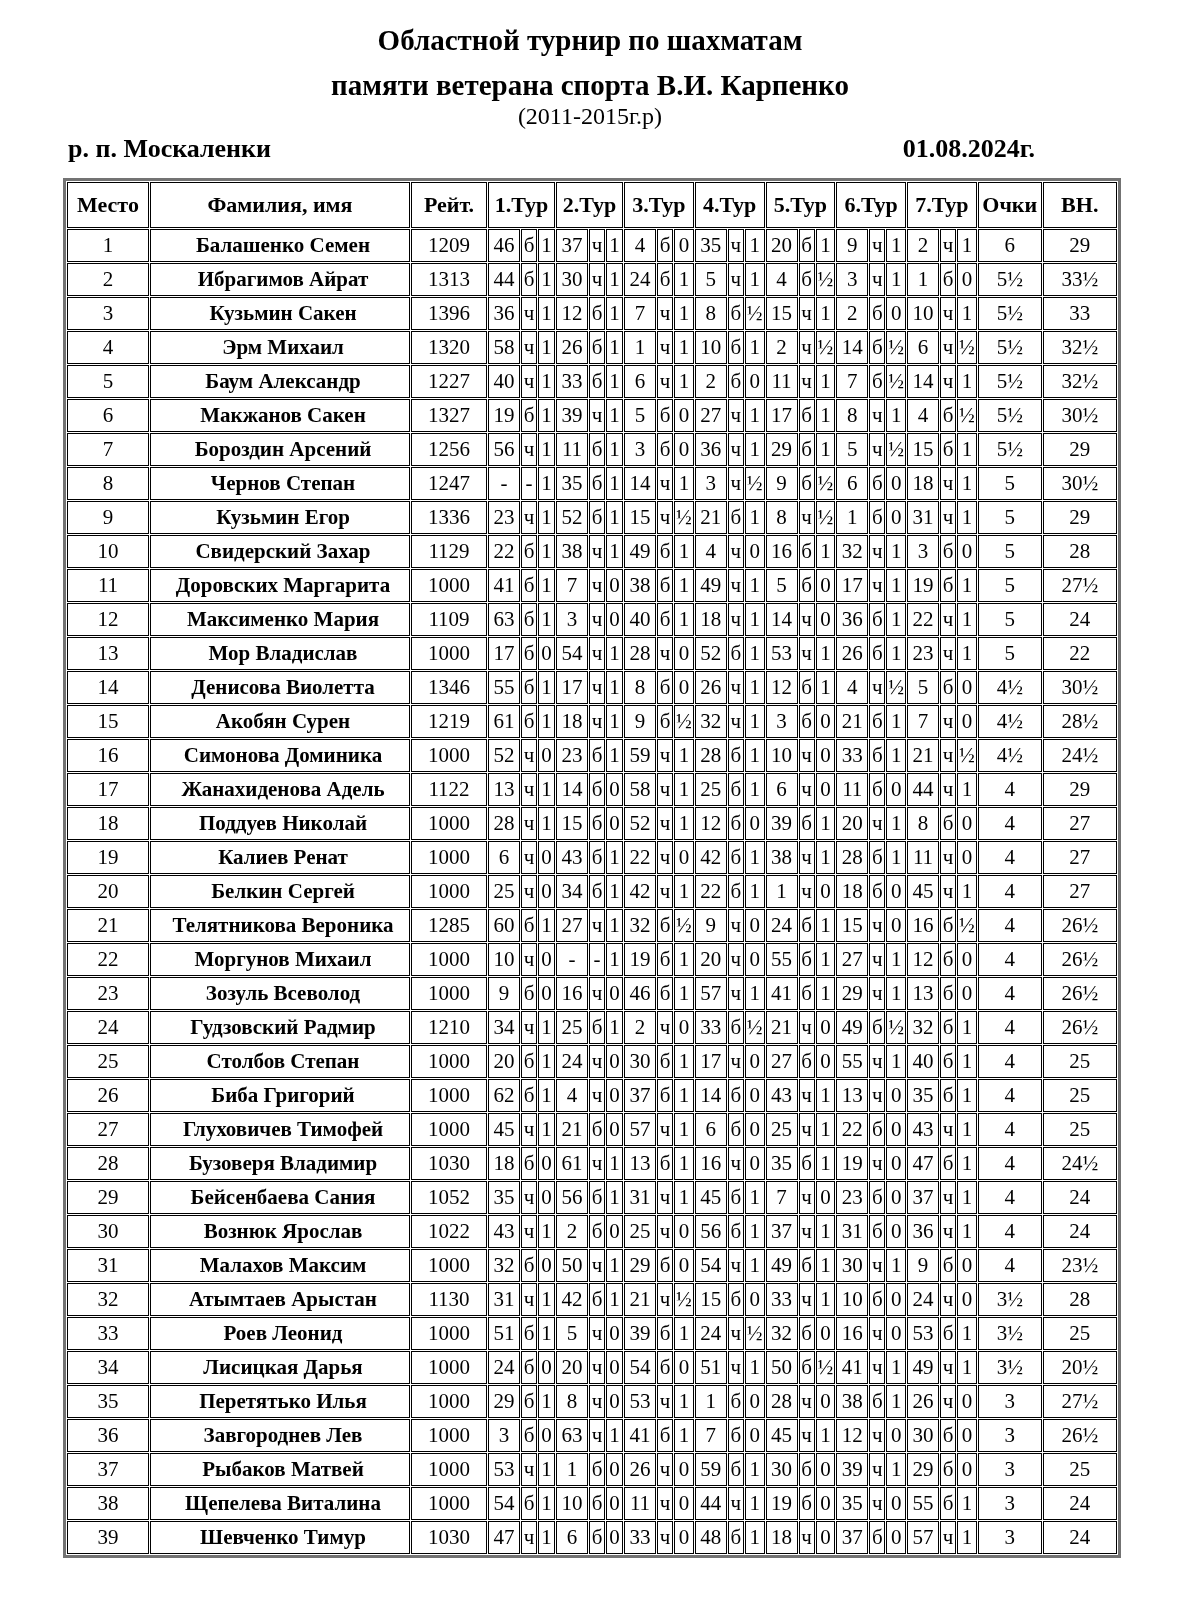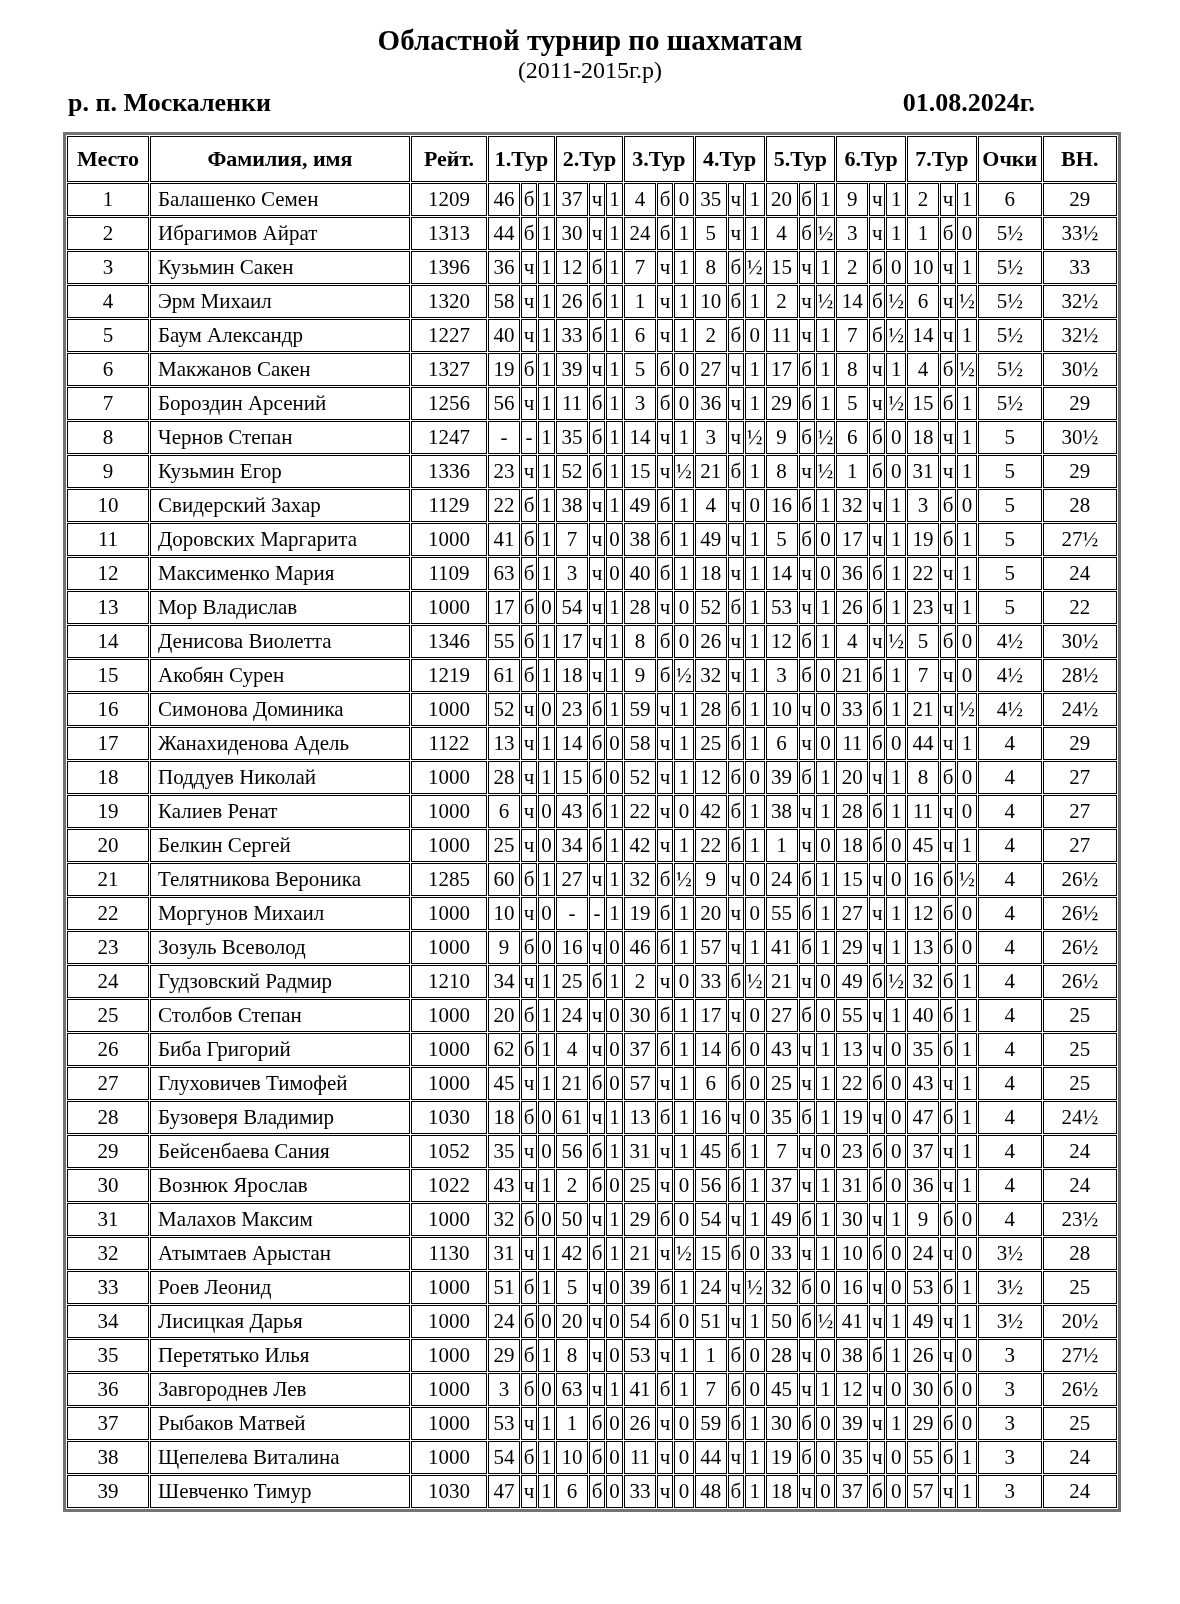--- a/index.html
+++ b/index.html
@@ -60,37 +60,39 @@
     height: 29px;
     overflow: hidden;
     white-space: nowrap;
   }
   table.results th {
     font-weight: bold;
     font-size: 22px;
     height: 42px;
   }
   table.results td.name {
-    text-align: left;
+    text-align: center;
     padding-left: 7px;
+    font-weight: bold;
   }
   col.c-place   { width: 82px; }
   col.c-name    { width: 260px; }
   col.c-rating  { width: 76px; }
   col.c-opp     { width: 32px; }
   col.c-color   { width: 16px; }
   col.c-res     { width: 17px; }
   col.c-points  { width: 64px; }
   col.c-bh      { width: 74px; }
 </style>
 </head>
 <body>
 
 <div class="page">
   <div class="title1">Областной турнир по шахматам</div>
+  <div class="title2">памяти ветерана спорта В.И. Карпенко</div>
   <div class="subtitle">(2011-2015г.р)</div>
   <div class="meta-row">
     <span>р. п. Москаленки</span>
     <span>01.08.2024г.</span>
   </div>
 
   <table class="results">
     <colgroup>
       <col class="c-place">
       <col class="c-name">

